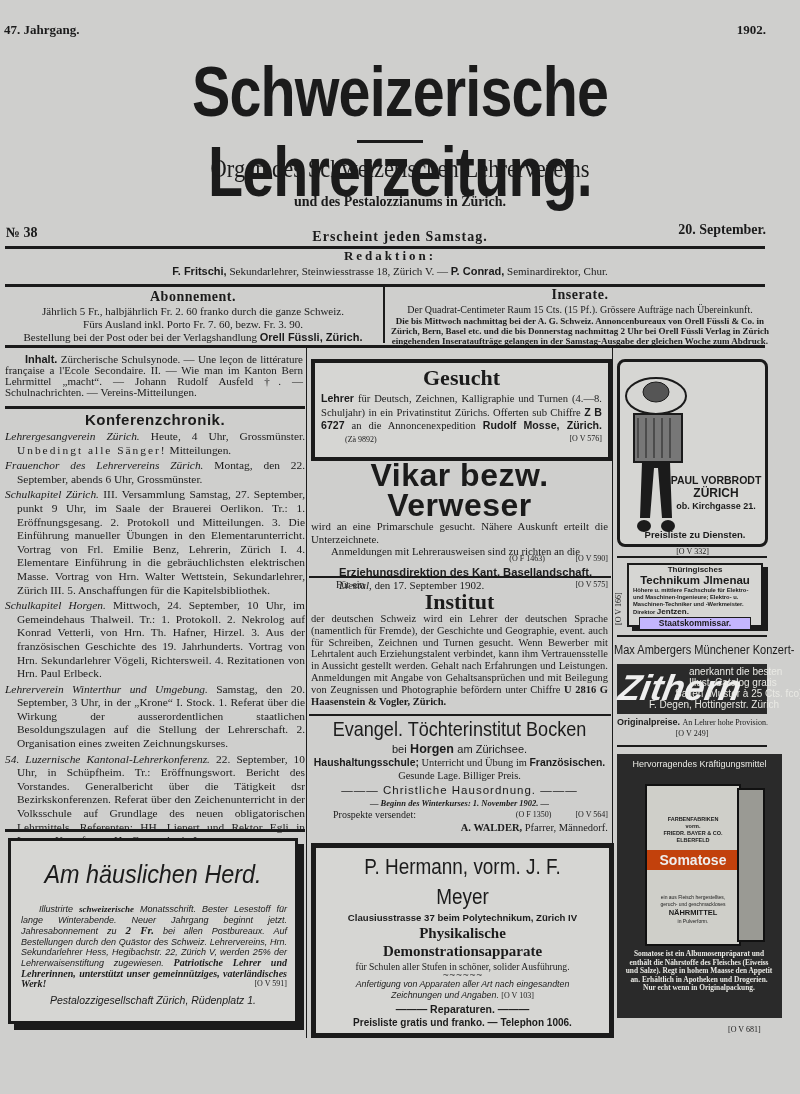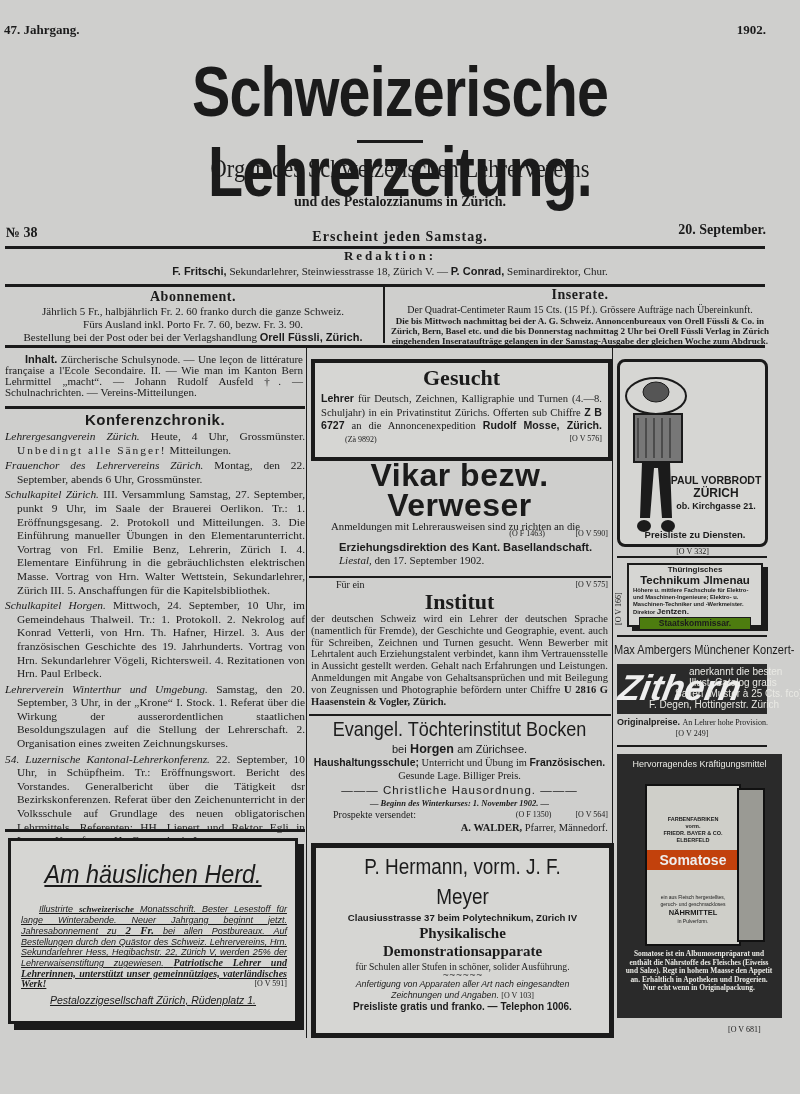--- a/index.html
+++ b/index.html
@@ -102,21 +102,21 @@
   <div class="sans bold center" style="font-size:15px;line-height:20px;letter-spacing:0.5px;">Konferenzchronik.</div>
   <p class="hang"><i>Lehrergesangverein Zürich.</i> <span>Heute, 4 Uhr, Grossmünster.</span> <span class="spaced">Unbedingt alle Sänger!</span> <span>Mitteilungen.</span></p>
   <p class="hang"><i>Frauenchor des Lehrervereins Zürich.</i> <span>Montag, den 22. September, abends 6 Uhr, Grossmünster.</span></p>
   <p class="hang"><i>Schulkapitel Zürich.</i> <span>III. Versammlung Samstag, 27. September, punkt 9 Uhr, im Saale der Brauerei Oerlikon. Tr.: 1. Eröffnungsgesang. 2. Protokoll und Mitteilungen. 3. Die Einführung manueller Übungen in den Elementarunterricht. Vortrag von Frl. Emilie Benz, Lehrerin, Zürich I. 4. Elementare Einführung in die gebräuchlichsten elektrischen Masse. Vortrag von Hrn. Walter Wettstein, Sekundarlehrer, Zürich III. 5. Anschaffungen für die Kapitelsbibliothek.</span></p>
   <p class="hang"><i>Schulkapitel Horgen.</i> <span>Mittwoch, 24. September, 10 Uhr, im Gemeindehaus Thalweil. Tr.: 1. Protokoll. 2. Nekrolog auf Konrad Vetterli, von Hrn. Th. Hafner, Hirzel. 3. Aus der französischen Geschichte des 19. Jahrhunderts. Vortrag von Hrn. Sekundarlehrer Vögeli, Richtersweil. 4. Rezitationen von Hrn. Paul Erlbeck.</span></p>
   <p class="hang"><i>Lehrerverein Winterthur und Umgebung.</i> <span>Samstag, den 20. September, 3 Uhr, in der „Krone“ I. Stock. 1. Referat über die Wirkung der ausserordentlichen staatlichen Besoldungszulagen auf die Stellung der Lehrerschaft. 2. Organisation eines zweiten Zeichnungskurses.</span></p>
   <p class="hang"><i>54. Luzernische Kantonal-Lehrerkonferenz.</i> <span>22. September, 10 Uhr, in Schüpfheim. Tr.: Eröffnungswort. Bericht des Vorstandes. Generalbericht über die Tätigkeit dsr Bezirkskonferenzen. Referat über den Zeichenunterricht in der Volksschule auf Grundlage des neuen obligatorischen Lehrmittels. Referenten: HH. Lienert und Rektor Egli in Luzern, Korreferent: Hr. Gutersohn in Luzern.</span></p>
 </div>
 <div class="rule" style="left:5px;top:829px;width:300px;height:3px;"></div>
 
-<div class="frame shadow" style="left:8px;top:838px;width:284px;height:180px;text-decoration:underline;">
+<div class="frame shadow" style="left:8px;top:838px;width:284px;height:180px;">
   <div class="sans it center" style="font-size:26px;margin-top:18px;transform:scaleX(0.9);">Am häuslichen Herd.</div>
   <div class="sans it" style="font-size:9px;line-height:10.6px;margin:14px 8px 0 10px;text-align:justify;">
     <span style="padding-left:18px;">Illustrirte</span>
     <b class="serif">schweizerische</b>
     <span>Monatsschrift. Bester Lesestoff für lange Winterabende. Neuer Jahrgang beginnt jetzt. Jahresabonnement zu</span>
     <b class="serif" style="font-size:11px;">2 Fr.</b>
     <span>bei allen Postbureaux. Auf Bestellungen durch den Quästor des Schweiz. Lehrervereins, Hrn. Sekundarlehrer Hess, Hegibachstr. 22, Zürich V, werden 25% der Lehrerwaisenstiftung zugewiesen.</span>
     <b class="serif" style="font-size:10px;">Patriotische Lehrer und Lehrerinnen, unterstützt unser gemeinnütziges, vaterländisches Werk!</b>
     <span class="ovref" style="font-style:normal;float:right;">[O V 591]</span>
   </div>
@@ -133,20 +133,21 @@
     <b class="sans">Z B 6727</b>
     <span>an die Annoncenexpedition</span>
     <b class="sans">Rudolf Mosse, Zürich.</b>
     <span class="ovref" style="margin-left:24px;">(Zà 9892)</span>
     <span class="ovref" style="float:right;">[O V 576]</span>
   </div>
 </div>
 
 <div class="abs" style="left:311px;top:460px;width:297px;">
   <div class="sans bold center" style="font-size:32px;line-height:30px;letter-spacing:0.5px;">Vikar bezw. Verweser</div>
+  <div class="serif" style="font-size:10.8px;line-height:12.5px;text-align:justify;">wird an eine Primarschule gesucht. Nähere Auskunft erteilt die Unterzeichnete.</div>
   <div class="serif" style="font-size:10.8px;line-height:12.5px;text-align:justify;text-indent:20px;">Anmeldungen mit Lehrerausweisen sind zu richten an die</div>
   <div style="text-align:right;margin-top:-12px;"><span class="ovref">(O F 1463)</span>&nbsp;&nbsp;&nbsp;&nbsp;&nbsp;&nbsp;<span class="ovref">[O V 590]</span></div>
   <div class="sans bold" style="font-size:11.2px;line-height:14px;margin-left:28px;">Erziehungsdirektion des Kant. Basellandschaft.</div>
   <div class="serif" style="font-size:11px;line-height:13px;margin-left:28px;"><i>Liestal,</i> <span>den 17. September 1902.</span></div>
 </div>
 <div class="rule" style="left:309px;top:576px;width:302px;height:2px;"></div>
 
 <div class="abs" style="left:311px;top:579px;width:297px;">
   <div style="font-size:10px;line-height:12px;"><span class="serif" style="margin-left:25px;">Für ein</span><span class="ovref" style="float:right;">[O V 575]</span></div>
   <div class="serif bold center" style="font-size:22px;line-height:22px;">Institut</div>
@@ -166,20 +167,21 @@
 </div>
 
 <div class="frame" style="left:311px;top:843px;width:293px;height:185px;border-width:5px;">
   <div class="sans center" style="font-size:22px;line-height:30px;margin-top:4px;transform:scaleX(0.86);">P. Hermann, vorm. J. F. Meyer</div>
   <div class="sans bold center" style="font-size:9.6px;line-height:12px;">Clausiusstrasse 37 beim Polytechnikum, Zürich IV</div>
   <div class="serif bold center" style="font-size:15px;line-height:18px;">Physikalische</div>
   <div class="serif bold center" style="font-size:15px;line-height:18px;">Demonstrationsapparate</div>
   <div class="serif center" style="font-size:9.6px;line-height:13px;">für Schulen aller Stufen in schöner, solider Ausführung.</div>
   <div class="center" style="line-height:6px;font-size:8px;">~~~~~~</div>
   <div class="sans it center" style="font-size:8.8px;line-height:11px;padding:0 18px;"><span>Anfertigung von Apparaten aller Art nach eingesandten Zeichnungen und Angaben.</span> <span class="ovref" style="font-style:normal;">[O V 103]</span></div>
+  <div class="sans bold center" style="font-size:10.5px;line-height:16px;">——— <span>Reparaturen.</span> ———</div>
   <div class="sans bold center" style="font-size:10px;line-height:12px;"><span>Preisliste gratis und franko.</span> — <span>Telephon 1006.</span></div>
 </div>
 
 <div class="frame" style="left:617px;top:359px;width:145px;height:182px;border-radius:8px;border-width:3px;">
   <svg class="abs" style="left:4px;top:6px;" width="64" height="172" viewBox="0 0 64 172">
     <ellipse cx="32" cy="28" rx="30" ry="18" fill="none" stroke="#1b1b1b" stroke-width="2"></ellipse>
     <ellipse cx="32" cy="24" rx="13" ry="10" fill="#555" stroke="#1b1b1b"></ellipse>
     <rect x="10" y="46" width="48" height="48" fill="#777" stroke="#1b1b1b" stroke-width="2"></rect>
     <line x1="14" y1="50" x2="14" y2="90" stroke="#222"></line>
       <line x1="22" y1="50" x2="22" y2="90" stroke="#222"></line>
@@ -198,21 +200,21 @@
   <div class="abs sans bold center" style="left:10px;bottom:4px;width:130px;font-size:9.5px;">Preisliste zu Diensten.</div>
 </div>
 <div class="abs ovref center" style="left:617px;top:547px;width:151px;">[O V 332]</div>
 <div class="rule" style="left:617px;top:556px;width:150px;height:2px;"></div>
 
 <div class="abs ovref" style="left:614px;top:580px;transform:rotate(-90deg);transform-origin:left top;top:625px;">[O V 166]</div>
 <div class="frame" style="left:627px;top:563px;width:132px;height:60px;border-width:2px;box-shadow:5px 4px 0 #1b1b1b;">
   <div class="sans bold center" style="font-size:8px;line-height:9px;">Thüringisches</div>
   <div class="sans bold center" style="font-size:11.5px;line-height:13px;">Technikum Jlmenau</div>
   <div class="sans bold" style="font-size:5.8px;line-height:7px;padding:0 4px;"><span>Höhere u. mittlere Fachschule für Elektro- und Maschinen-Ingenieure; Elektro- u. Maschinen-Techniker und -Werkmeister. Direktor</span> <span style="font-size:8px;">Jentzen.</span></div>
-  <div class="sans bold center" style="font-size:8.5px;line-height:11px;border:1px solid #1b1b1b;margin:1px 10px;background:#4d7c0f;">Staatskommissar.</div>
+  <div class="sans bold center" style="font-size:8.5px;line-height:11px;border:1px solid #1b1b1b;margin:1px 10px;background:#c4b5fd;">Staatskommissar.</div>
 </div>
 <div class="rule" style="left:617px;top:635px;width:150px;height:2px;"></div>
 
 <div class="abs sans center" style="left:614px;top:642px;width:160px;font-size:12px;line-height:16px;transform:scaleX(0.92);transform-origin:left;white-space:nowrap;">Max Ambergers Münchener Konzert-</div>
 <div class="abs dark" style="left:617px;top:664px;width:150px;height:50px;">
   <div class="abs sans bold it" style="left:2px;top:0;font-size:36px;line-height:48px;color:#eee;transform:skewX(-10deg);">Zithern</div>
   <div class="abs sans" style="left:72px;top:2px;width:78px;font-size:10px;line-height:11px;white-space:nowrap;">
     <div>anerkannt die besten</div>
     <div>Illust. Catalog gratis</div>
     <div style="margin-left:-14px;">Saiten (Muster à 25 Cts. fco)</div>

